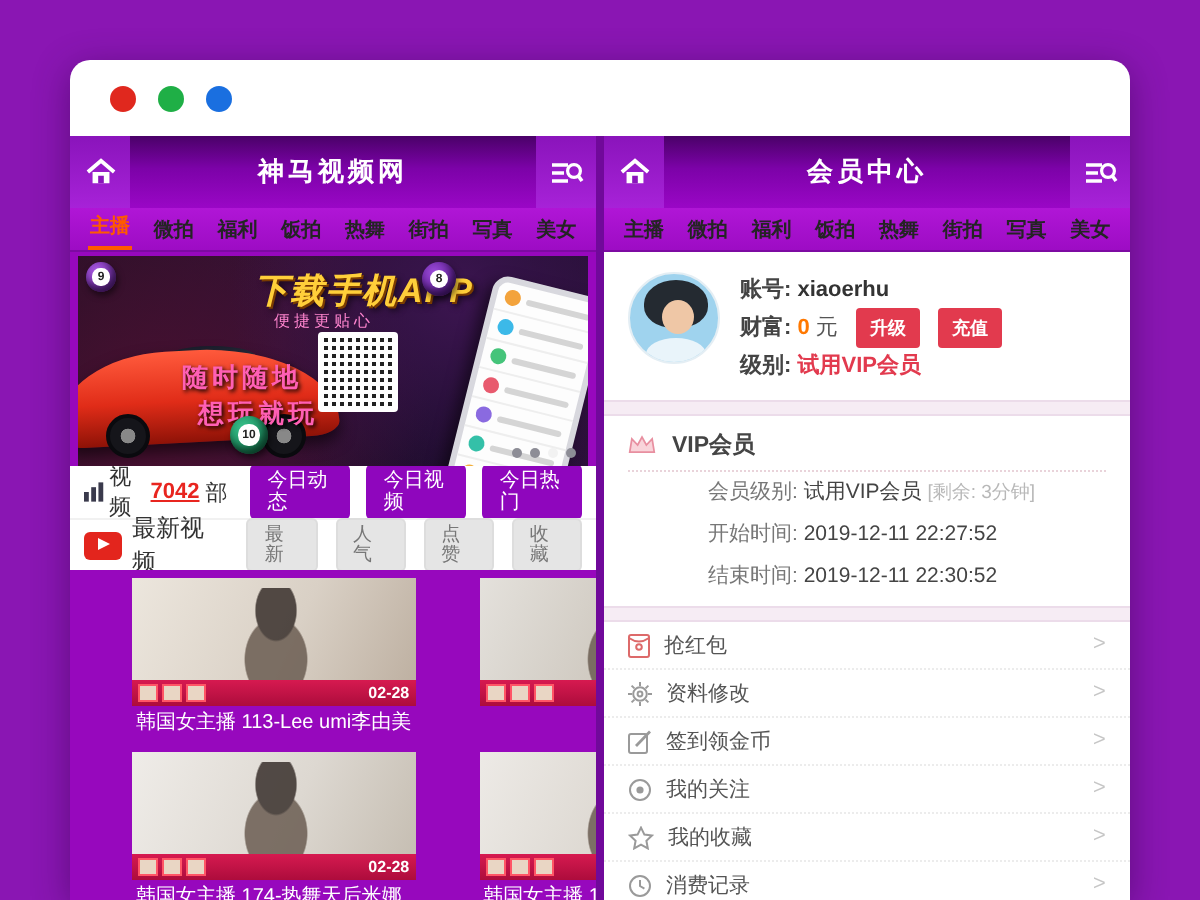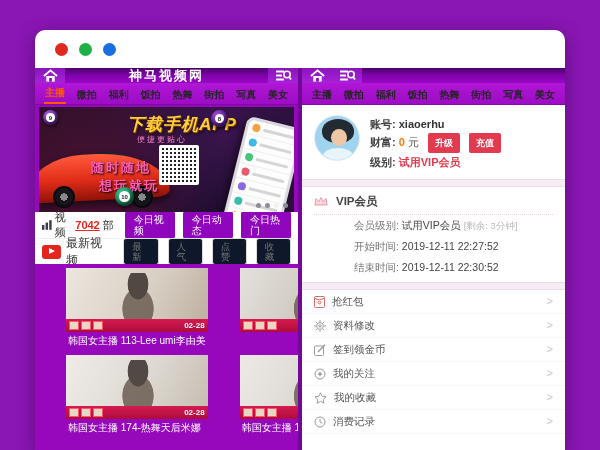--- a/index.html
+++ b/index.html
@@ -10,21 +10,21 @@
             border-radius:10px 10px 0 0; overflow:hidden; background:#70099a;
             box-shadow:0 4px 18px rgba(40,0,60,.45); }
   .titlebar { height:38px; background:#fff; display:flex; align-items:center; padding-left:20px; gap:11px; }
   .tdot { width:13px; height:13px; border-radius:50%; }
   .tdot.r { background:#e0281e; } .tdot.g { background:#1faf46; } .tdot.b { background:#1a6fe0; }
 
   .panels { display:flex; gap:4px; height:382px; background:#70099a; }
   .panel { width:263px; background:#fff; display:flex; flex-direction:column; overflow:hidden; }
 
   
-  .apphead { height:15px; display:flex; flex:none;
+  .apphead { height:36px; display:flex; flex:none;
              background:linear-gradient(180deg,#4a0168 0%,#7c02a8 45%,#9a07c6 100%);font-family:Liberation Serif, serif; }
   .hbtn { width:30px; display:flex; align-items:center; justify-content:center; cursor:pointer;
           background:linear-gradient(180deg,#8a14bb,#a722d8); }
   .htitle { flex:1; display:flex; align-items:center; justify-content:center;
             color:#fff; font-size:13px; font-weight:bold; letter-spacing:2px; }
 
   
   .nav { height:22px; flex:none; display:flex; align-items:flex-end; justify-content:space-around;
          background:linear-gradient(180deg,#b016d6,#9d0cc4); font-size:10px; font-weight:bold;
          color:#242424; padding:0 4px; border-bottom:1px solid #7d0aa2; }
@@ -82,21 +82,21 @@
   .stats .spacer { flex:1; }
   .pbtn { background:#8f06bd; color:#fff; font-size:10px; padding:3px 9px; border-radius:3px;
           margin-left:5px; cursor:pointer; line-height:11px; }
   .filter { height:26px; flex:none; background:#fff; border-top:1px solid #f1f1f1; display:flex;
             align-items:center; padding:0 7px; gap:5px; font-size:12px; color:#333; }
   .playicon { width:19px; height:14px; background:#e3251d; border-radius:3px; position:relative; flex:none; }
   .playicon:after { content:""; position:absolute; left:7px; top:3.5px; border-left:6px solid #fff;
                     border-top:3.5px solid transparent; border-bottom:3.5px solid transparent; }
   .filter .spacer { flex:1; }
   .obtn { border:1px solid #ddd; color:#777; font-size:9.5px; padding:2.5px 8px; border-radius:3px;
-          margin-left:4px; cursor:pointer; background:#0f172a; line-height:10px; }
+          margin-left:4px; cursor:pointer; background:#e5e5e5; line-height:10px; }
 
   
   .grid { flex:1; background:#9708bd; padding:4px; display:grid; grid-template-columns:1fr 1fr;
           gap:5px; align-content:start; }
   .card { cursor:pointer;padding-left:27px; }
   .thumb { height:64px; position:relative; overflow:hidden; }
   .thumb.t1 { background:linear-gradient(115deg,#ece6dd 0%,#d9d0c5 55%,#bcae9f 100%); }
   .thumb.t2 { background:linear-gradient(115deg,#e4e1dc 0%,#cfc9c0 50%,#a79d90 100%); }
   .thumb.t3 { background:linear-gradient(115deg,#efece8 0%,#ddd8d1 55%,#c4bcb0 100%); }
   .thumb.t4 { background:linear-gradient(115deg,#edeae6 0%,#dbd6cf 55%,#c0b8ac 100%); }
@@ -249,22 +249,22 @@
       <div class="stats">
         <svg width="12" height="12" viewBox="0 0 12 12">
           <rect x="0" y="6" width="3" height="6" fill="#3a3a4c"></rect>
           <rect x="4.5" y="3" width="3" height="9" fill="#3a3a4c"></rect>
           <rect x="9" y="0" width="3" height="12" fill="#3a3a4c"></rect>
         </svg>
         <span class="lbl">视频</span>
         <span class="cnt">7042</span>
         <span class="lbl">部</span>
         <span class="spacer"></span>
+        <span class="pbtn">今日动态</span>
         <span class="pbtn">今日视频</span>
-        <span class="pbtn">今日动态</span>
         <span class="pbtn">今日热门</span>
       </div>
 
       <div class="filter">
         <span class="playicon"></span>
         <span>最新视频</span>
         <span class="spacer"></span>
         <span class="obtn">最新</span>
         <span class="obtn">人气</span>
         <span class="obtn">点赞</span>
@@ -324,20 +324,21 @@
 
     <div class="panel">
       <div class="apphead">
         <div class="hbtn">
           <svg width="15" height="14" viewBox="0 0 16 14">
             <path d="M1 7 L8 1 L15 7" fill="none" stroke="#fff" stroke-width="2"></path>
             <rect x="3.5" y="7" width="9" height="6" fill="#fff"></rect>
             <rect x="6.5" y="9" width="3" height="4" fill="#8a14bb"></rect>
           </svg>
         </div>
+        <div class="htitle">会员中心</div>
         <div class="hbtn">
           <svg width="17" height="13" viewBox="0 0 17 13">
             <line x1="1" y1="2.5" x2="9" y2="2.5" stroke="#fff" stroke-width="1.8"></line>
             <line x1="1" y1="6.5" x2="7" y2="6.5" stroke="#fff" stroke-width="1.8"></line>
             <line x1="1" y1="10.5" x2="9" y2="10.5" stroke="#fff" stroke-width="1.8"></line>
             <circle cx="12" cy="5.5" r="3.2" fill="none" stroke="#fff" stroke-width="1.6"></circle>
             <line x1="14.2" y1="8" x2="16" y2="10.5" stroke="#fff" stroke-width="1.8"></line>
           </svg>
         </div>
       </div>

